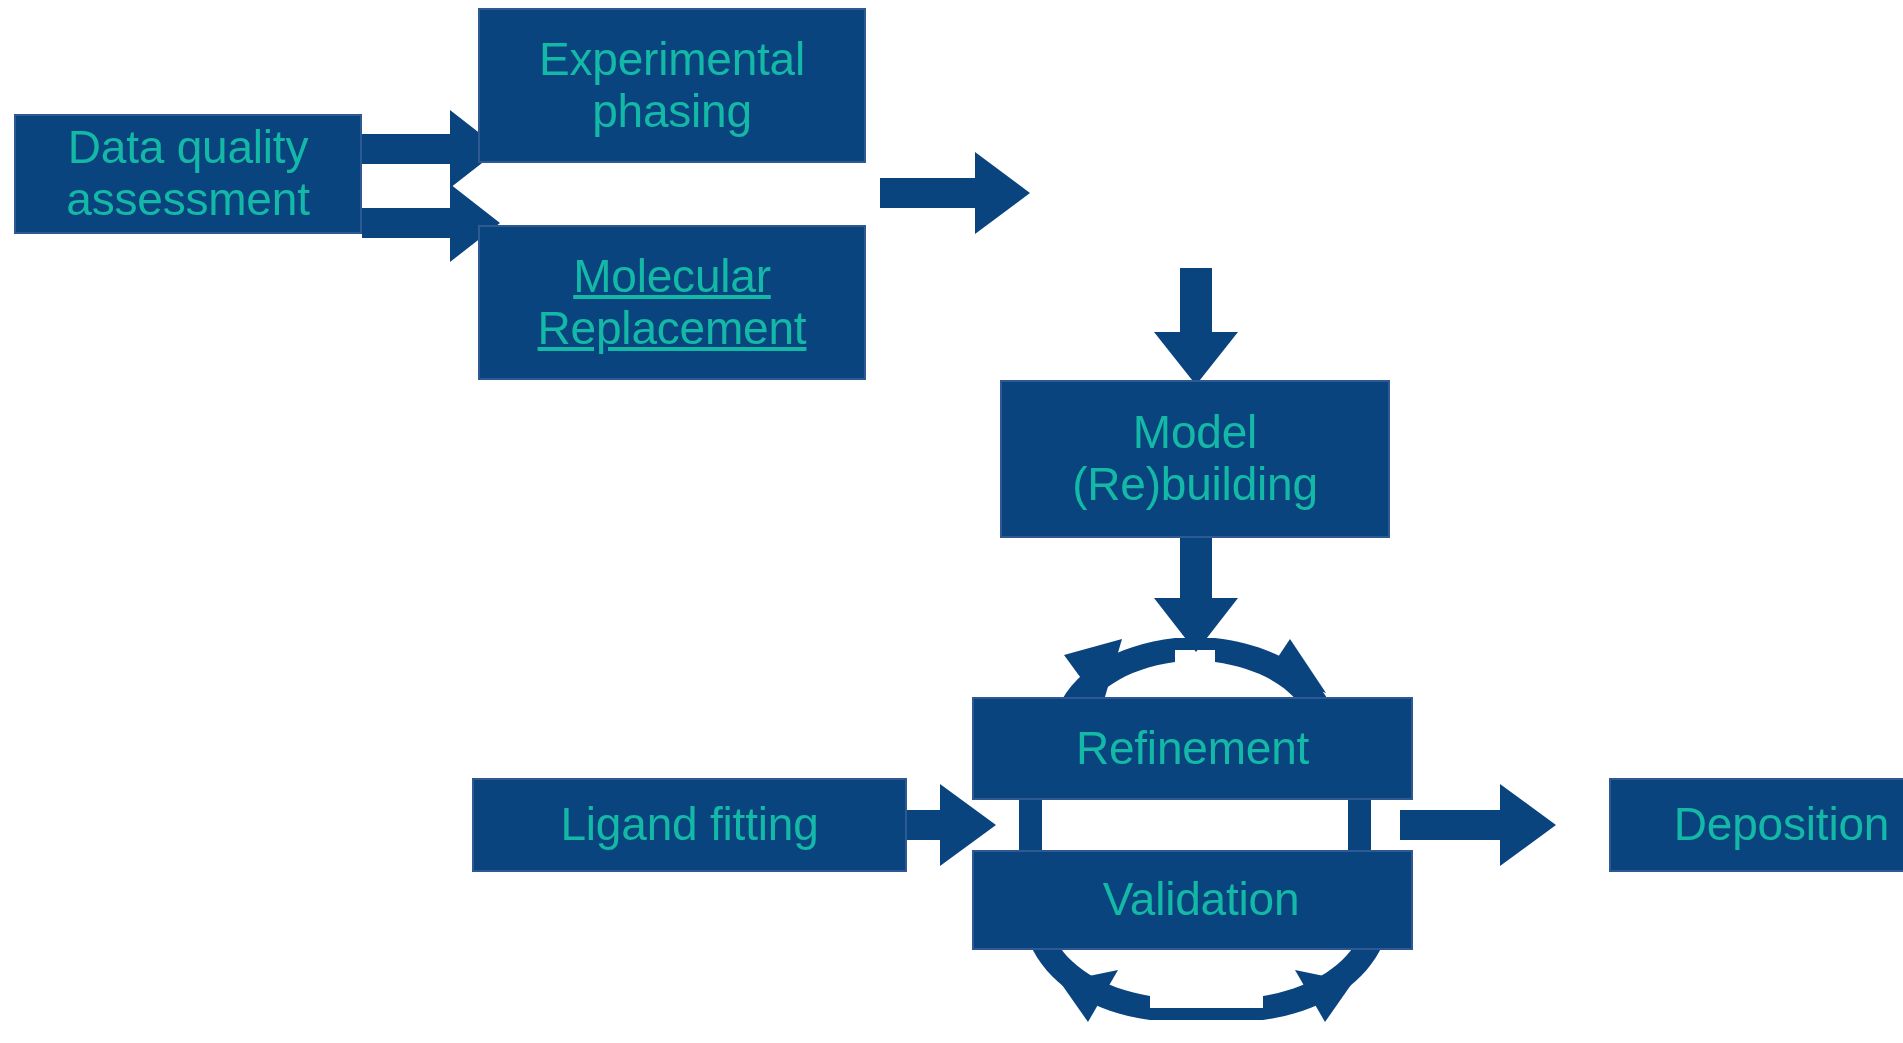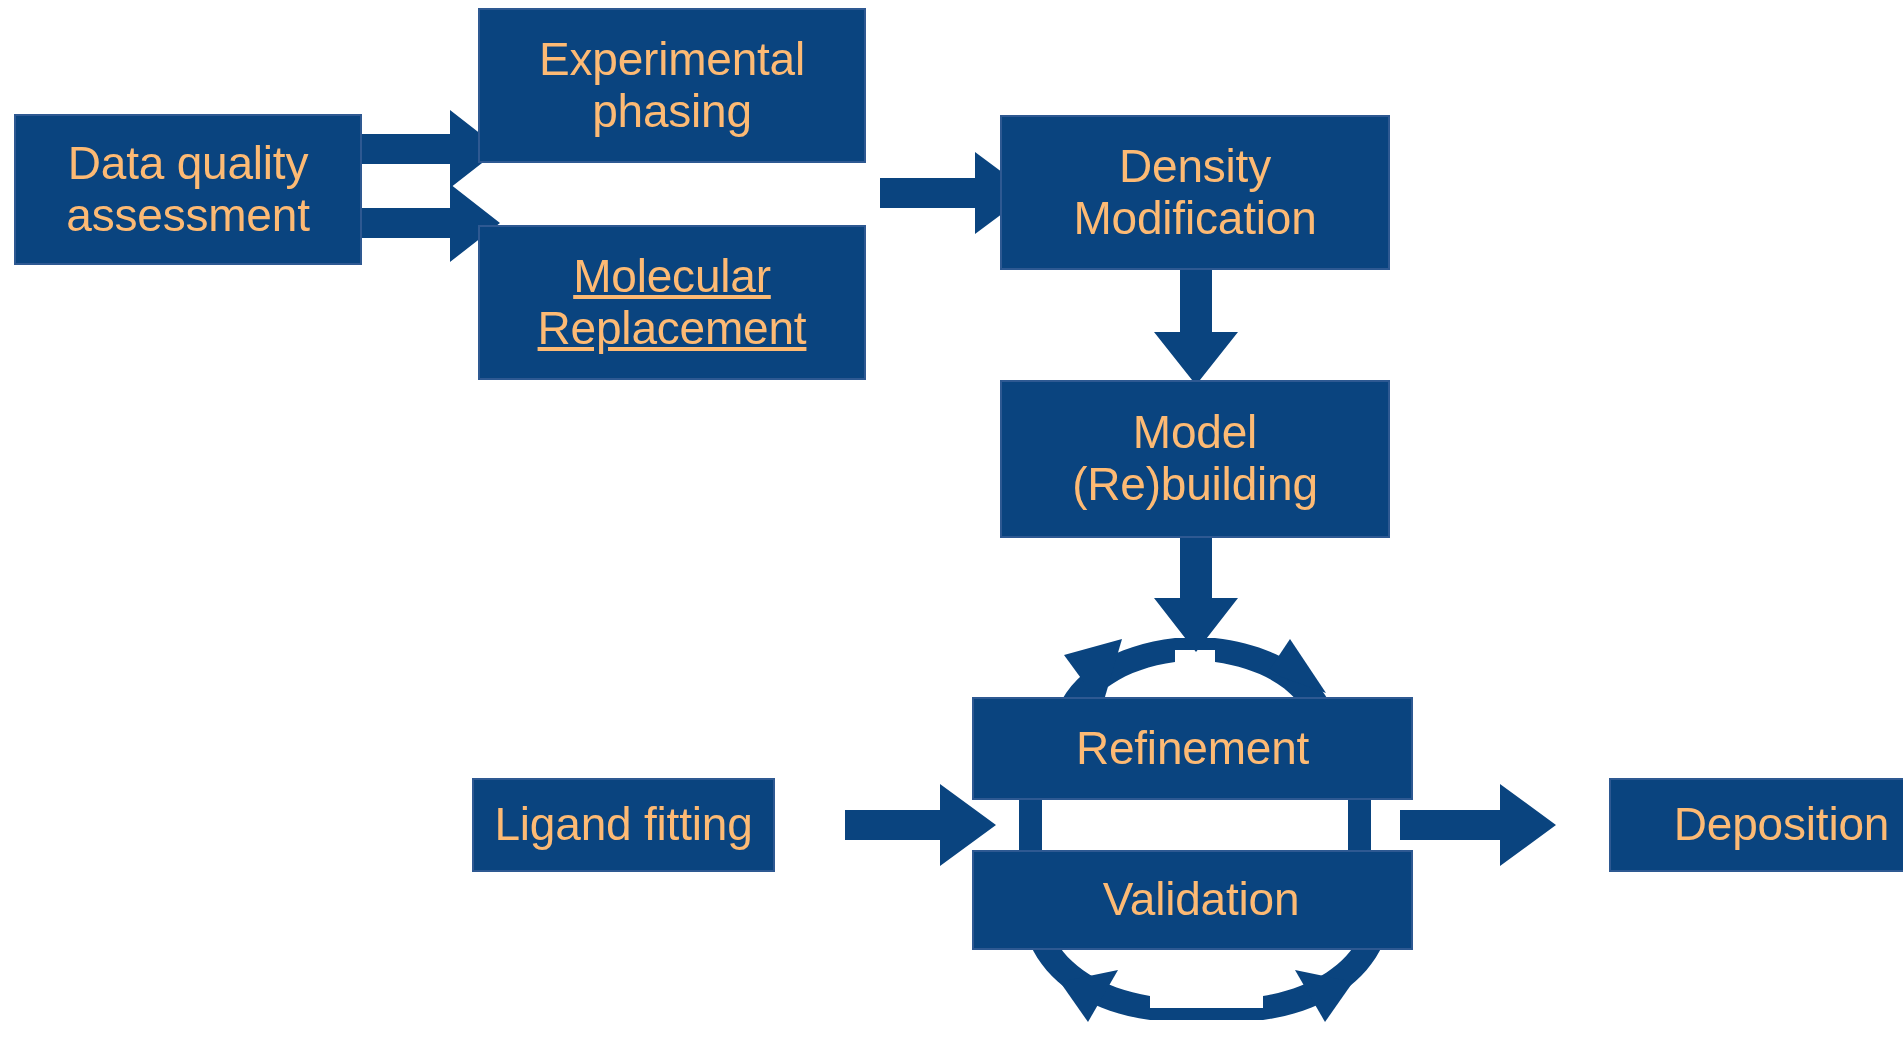--- a/index.html
+++ b/index.html
@@ -14,21 +14,21 @@
     height: 1043px;
     background: #ffffff;
     overflow: hidden;
     font-family: "Liberation Sans", "DejaVu Sans", sans-serif;
   }
   .node {
     position: absolute;
     box-sizing: border-box;
     background: #0A447F;
     border: 2px solid #2E5992;
-    color: #fdba74;
+    color: #14b8a6;
     display: flex;
     align-items: center;
     justify-content: center;
     text-align: center;
     line-height: 1.12;
     font-size: 46px;
     font-weight: 400;
     letter-spacing: -0.2px;
     white-space: pre-line;
     z-index: 3;
@@ -118,36 +118,34 @@
 
       <path class="arrow-fill" d="M 1150,1008 L 1263,1008 L 1263,1020 L 1150,1020 Z"></path>
     </g>
 
     <g>
       <path class="arrow-fill" d="M 1019,796 L 1042,796 L 1042,862 L 1019,862 Z"></path>
       <path class="arrow-fill" d="M 1348,796 L 1371,796 L 1371,862 L 1348,862 Z"></path>
     </g>
   </svg>
 
-  <div class="node" style="left:14px;  top:114px; width:348px; height:151px;">Data quality
+  <div class="node" style="left:14px;  top:114px; width:348px; height:120px;">Data quality
 assessment</div>
 
   <div class="node" style="left:478px; top:8px;   width:388px; height:155px;">Experimental
 phasing</div>
 
   <div class="node" style="left:478px; top:225px; width:388px; height:155px;text-decoration:underline;">Molecular
 Replacement</div>
 
-  <div class="node" style="left:1000px; top:115px; width:390px; height:155px;">Density
-Modification</div>
 
   <div class="node" style="left:1000px; top:380px; width:390px; height:158px;">Model
 (Re)building</div>
 
   <div class="node cycle-node" style="left:972px; top:697px; width:441px; height:103px;">Refinement</div>
 
   <div class="node cycle-node" style="left:972px; top:850px; width:441px; height:100px;padding-left:17px;">Validation</div>
 
-  <div class="node" style="left:472px; top:778px; width:303px; height:94px;">Ligand fitting</div>
+  <div class="node" style="left:472px; top:778px; width:435px; height:94px;">Ligand fitting</div>
 
   <div class="node" style="left:1609px; top:778px; width:345px; height:94px;">Deposition</div>
 
 </div>
 
 </body></html>

